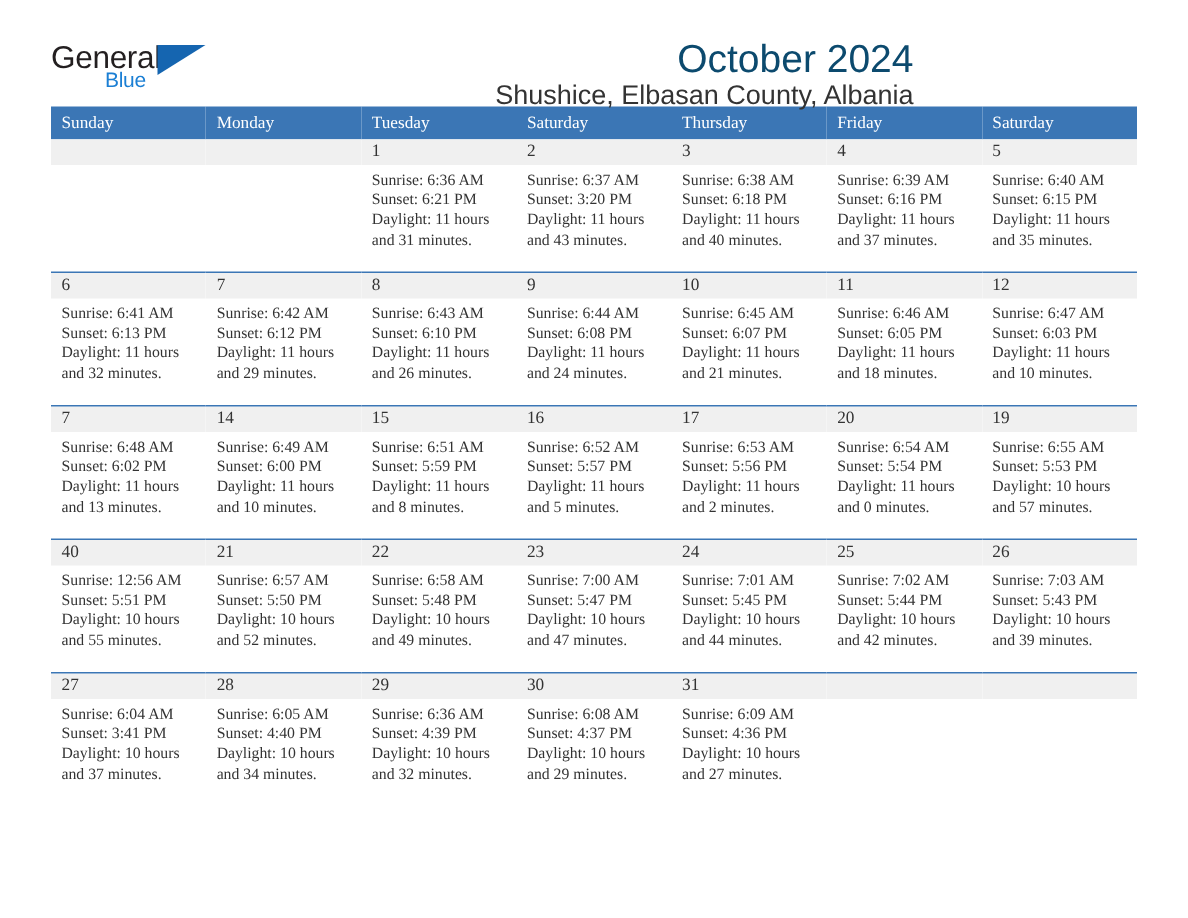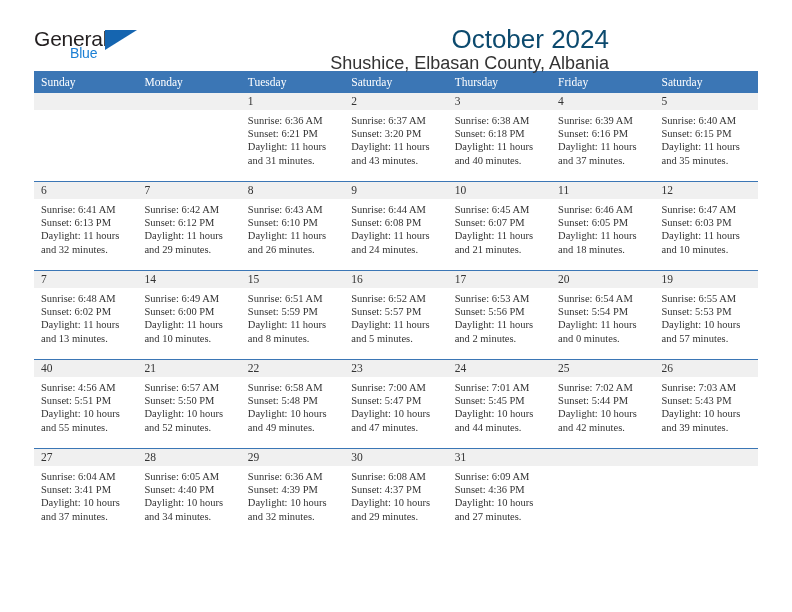--- a/index.html
+++ b/index.html
@@ -350,21 +350,21 @@
             <div>Daylight: 10 hours</div>
             <div>and 57 minutes.</div>
           </div>
         </td>
       </tr>
 
       <tr class="week">
         <td class="day-cell">
           <div class="daynum">40</div>
           <div class="details">
-            <div>Sunrise: 4:56 AM</div>
+            <div>Sunrise: 12:56 AM</div>
             <div>Sunset: 5:51 PM</div>
             <div>Daylight: 10 hours</div>
             <div>and 55 minutes.</div>
           </div>
         </td>
         <td class="day-cell">
           <div class="daynum">21</div>
           <div class="details">
             <div>Sunrise: 6:57 AM</div>
             <div>Sunset: 5:50 PM</div>

